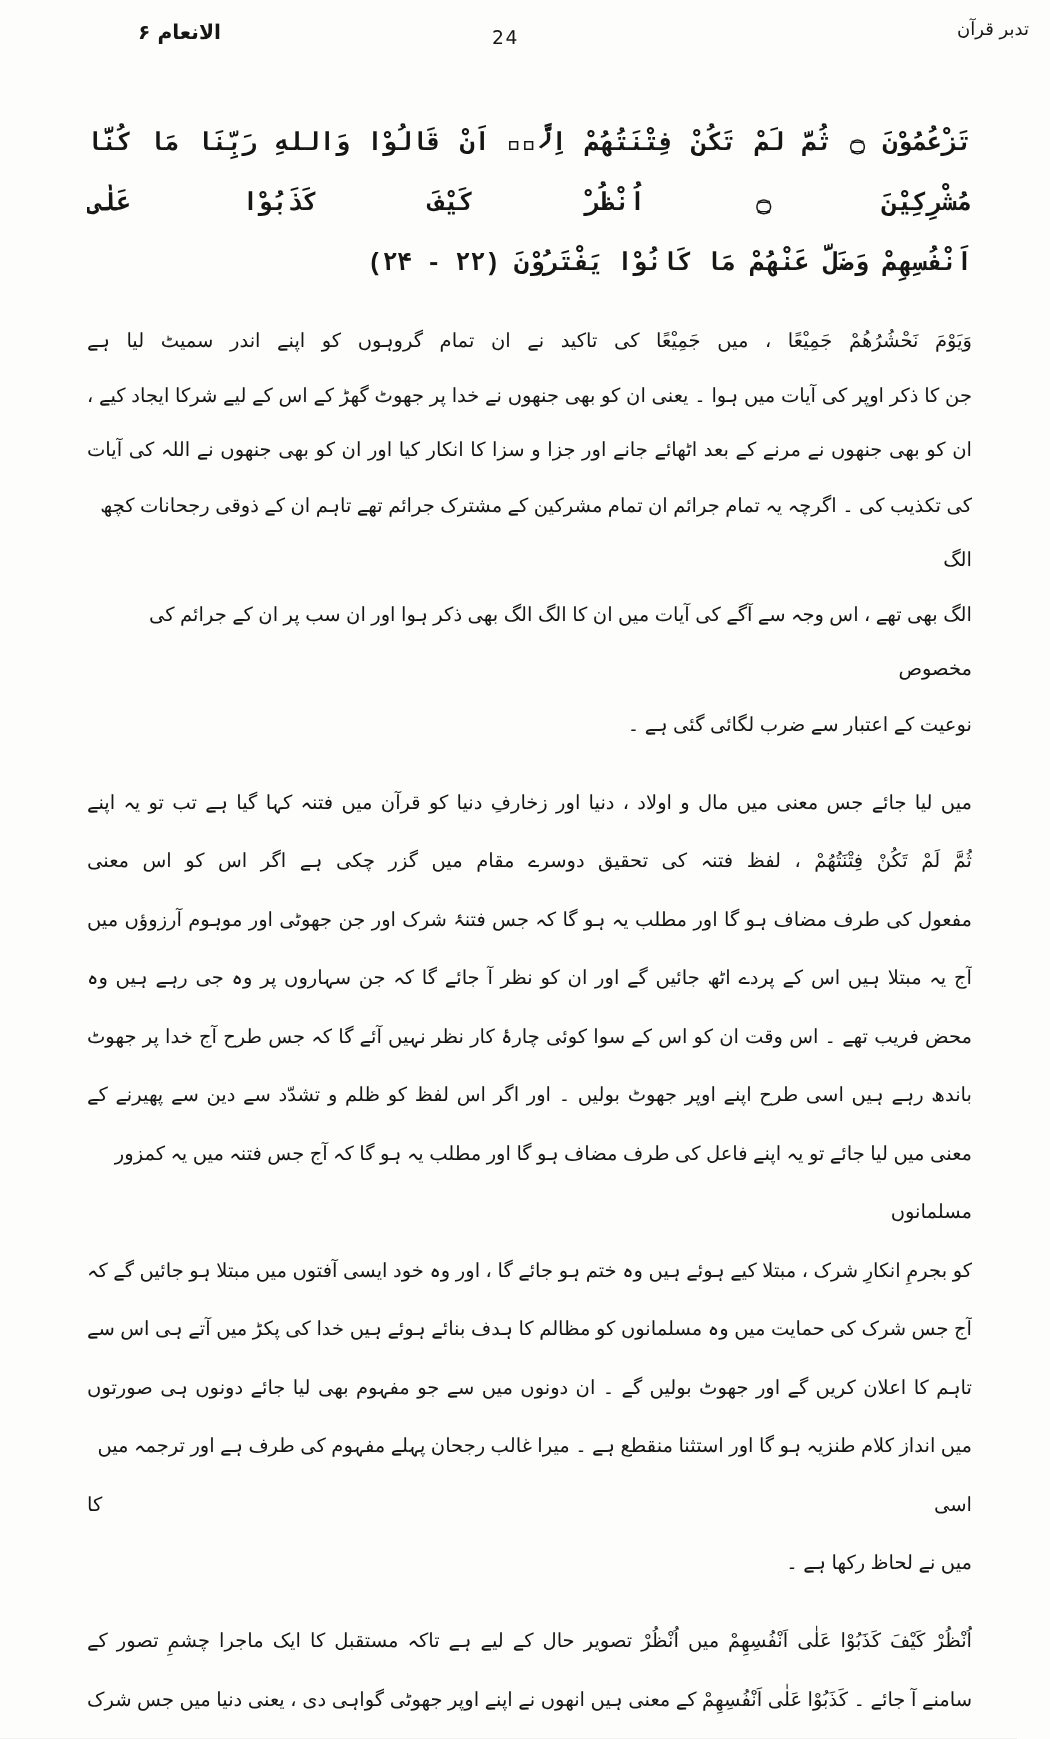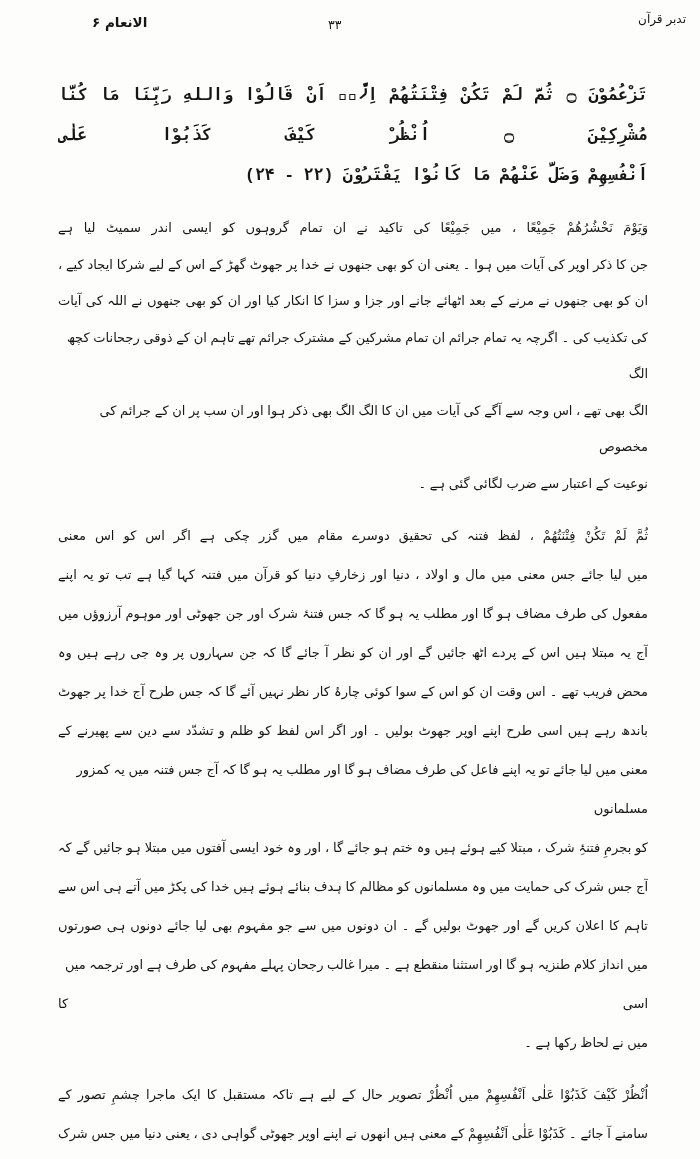--- a/index.html
+++ b/index.html
@@ -34,47 +34,47 @@
   .para.p2 .line{line-height:39px;}
   .para.p3 .line{line-height:38.5px;}
 </style>
 </head>
 <body>
 
 <div class="page">
 
   <div class="running-head">
     <div class="rh-book">تدبر قرآن</div>
-    <div class="rh-page">۳۳</div>
+    <div class="rh-page">24</div>
     <div class="rh-surah">الانعام ۶</div>
   </div>
 
   <div class="content">
     <div class="verse" id="verse-block">
         <div class="line al-j"><span>تَزْعُمُوْنَ ۝ ثُمَّ لَمْ تَكُنْ فِتْنَتُهُمْ اِلَّاۤ اَنْ قَالُوْا وَاللهِ رَبِّنَا مَا كُنَّا مُشْرِكِيْنَ ۝ اُنْظُرْ كَيْفَ كَذَبُوْا عَلٰى</span></div>
         <div class="line al-cl"><span>اَنْفُسِهِمْ وَضَلَّ عَنْهُمْ مَا كَانُوْا يَفْتَرُوْنَ (۲۲ - ۲۴)</span></div>
       </div>
     <div id="paragraphs">
         <div class="para p1">
-          <div class="line al-j"><span>وَيَوْمَ نَحْشُرُهُمْ جَمِيْعًا ، میں جَمِيْعًا کی تاکید نے ان تمام گروہوں کو ایسی اندر سمیٹ لیا ہے</span></div>
+          <div class="line al-j"><span>وَيَوْمَ نَحْشُرُهُمْ جَمِيْعًا ، میں جَمِيْعًا کی تاکید نے ان تمام گروہوں کو اپنے اندر سمیٹ لیا ہے</span></div>
           <div class="line al-j"><span>جن کا ذکر اوپر کی آیات میں ہوا ۔ یعنی ان کو بھی جنھوں نے خدا پر جھوٹ گھڑ کے اس کے لیے شرکا ایجاد کیے ،</span></div>
           <div class="line al-j"><span>ان کو بھی جنھوں نے مرنے کے بعد اٹھائے جانے اور جزا و سزا کا انکار کیا اور ان کو بھی جنھوں نے اللہ کی آیات</span></div>
           <div class="line al-j"><span>کی تکذیب کی ۔ اگرچہ یہ تمام جرائم ان تمام مشرکین کے مشترک جرائم تھے تاہم ان کے ذوقی رجحانات کچھ الگ</span></div>
           <div class="line al-j"><span>الگ بھی تھے ، اس وجہ سے آگے کی آیات میں ان کا الگ الگ بھی ذکر ہوا اور ان سب پر ان کے جرائم کی مخصوص</span></div>
           <div class="line al-lo"><span>نوعیت کے اعتبار سے ضرب لگائی گئی ہے ۔</span></div>
         </div>
         <div class="para p2">
+          <div class="line al-j"><span>میں لیا جائے جس معنی میں مال و اولاد ، دنیا اور زخارفِ دنیا کو قرآن میں فتنہ کہا گیا ہے تب تو یہ اپنے</span></div>
           <div class="line al-j"><span>ثُمَّ لَمْ تَكُنْ فِتْنَتُهُمْ ، لفظ فتنہ کی تحقیق دوسرے مقام میں گزر چکی ہے اگر اس کو اس معنی</span></div>
-          <div class="line al-j"><span>میں لیا جائے جس معنی میں مال و اولاد ، دنیا اور زخارفِ دنیا کو قرآن میں فتنہ کہا گیا ہے تب تو یہ اپنے</span></div>
           <div class="line al-j"><span>مفعول کی طرف مضاف ہو گا اور مطلب یہ ہو گا کہ جس فتنۂ شرک اور جن جھوٹی اور موہوم آرزوؤں میں</span></div>
           <div class="line al-j"><span>آج یہ مبتلا ہیں اس کے پردے اٹھ جائیں گے اور ان کو نظر آ جائے گا کہ جن سہاروں پر وہ جی رہے ہیں وہ</span></div>
           <div class="line al-j"><span>محض فریب تھے ۔ اس وقت ان کو اس کے سوا کوئی چارۂ کار نظر نہیں آئے گا کہ جس طرح آج خدا پر جھوٹ</span></div>
           <div class="line al-j"><span>باندھ رہے ہیں اسی طرح اپنے اوپر جھوٹ بولیں ۔ اور اگر اس لفظ کو ظلم و تشدّد سے دین سے پھیرنے کے</span></div>
           <div class="line al-j"><span>معنی میں لیا جائے تو یہ اپنے فاعل کی طرف مضاف ہو گا اور مطلب یہ ہو گا کہ آج جس فتنہ میں یہ کمزور مسلمانوں</span></div>
-          <div class="line al-j"><span>کو بجرمِ فتنۂِ شرک ، مبتلا کیے ہوئے ہیں وہ ختم ہو جائے گا ، اور وہ خود ایسی آفتوں میں مبتلا ہو جائیں گے کہ</span></div>
+          <div class="line al-j"><span>کو بجرمِ انکارِ شرک ، مبتلا کیے ہوئے ہیں وہ ختم ہو جائے گا ، اور وہ خود ایسی آفتوں میں مبتلا ہو جائیں گے کہ</span></div>
           <div class="line al-j"><span>آج جس شرک کی حمایت میں وہ مسلمانوں کو مظالم کا ہدف بنائے ہوئے ہیں خدا کی پکڑ میں آتے ہی اس سے</span></div>
           <div class="line al-j"><span>تاہم کا اعلان کریں گے اور جھوٹ بولیں گے ۔ ان دونوں میں سے جو مفہوم بھی لیا جائے دونوں ہی صورتوں</span></div>
           <div class="line al-j"><span>میں انداز کلام طنزیہ ہو گا اور استثنا منقطع ہے ۔ میرا غالب رجحان پہلے مفہوم کی طرف ہے اور ترجمہ میں اسی کا</span></div>
           <div class="line al-r"><span>میں نے لحاظ رکھا ہے ۔</span></div>
         </div>
         <div class="para p3">
           <div class="line al-j"><span>اُنْظُرْ كَيْفَ كَذَبُوْا عَلٰى اَنْفُسِهِمْ میں اُنْظُرْ تصویر حال کے لیے ہے تاکہ مستقبل کا ایک ماجرا چشمِ تصور کے</span></div>
           <div class="line al-j"><span>سامنے آ جائے ۔ كَذَبُوْا عَلٰى اَنْفُسِهِمْ کے معنی ہیں انھوں نے اپنے اوپر جھوٹی گواہی دی ، یعنی دنیا میں جس شرک</span></div>
           <div class="line al-j"></div>
         </div>

